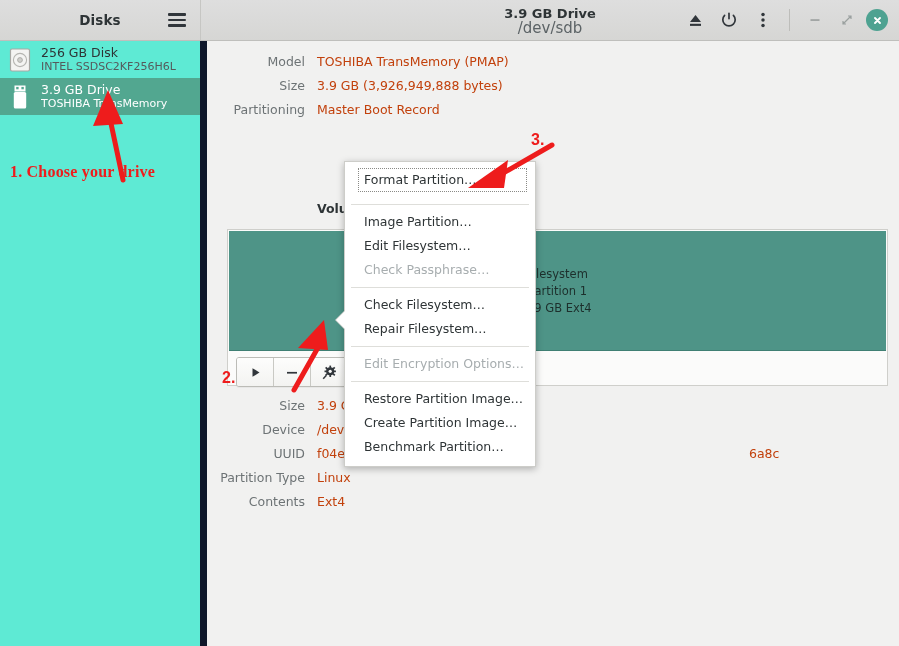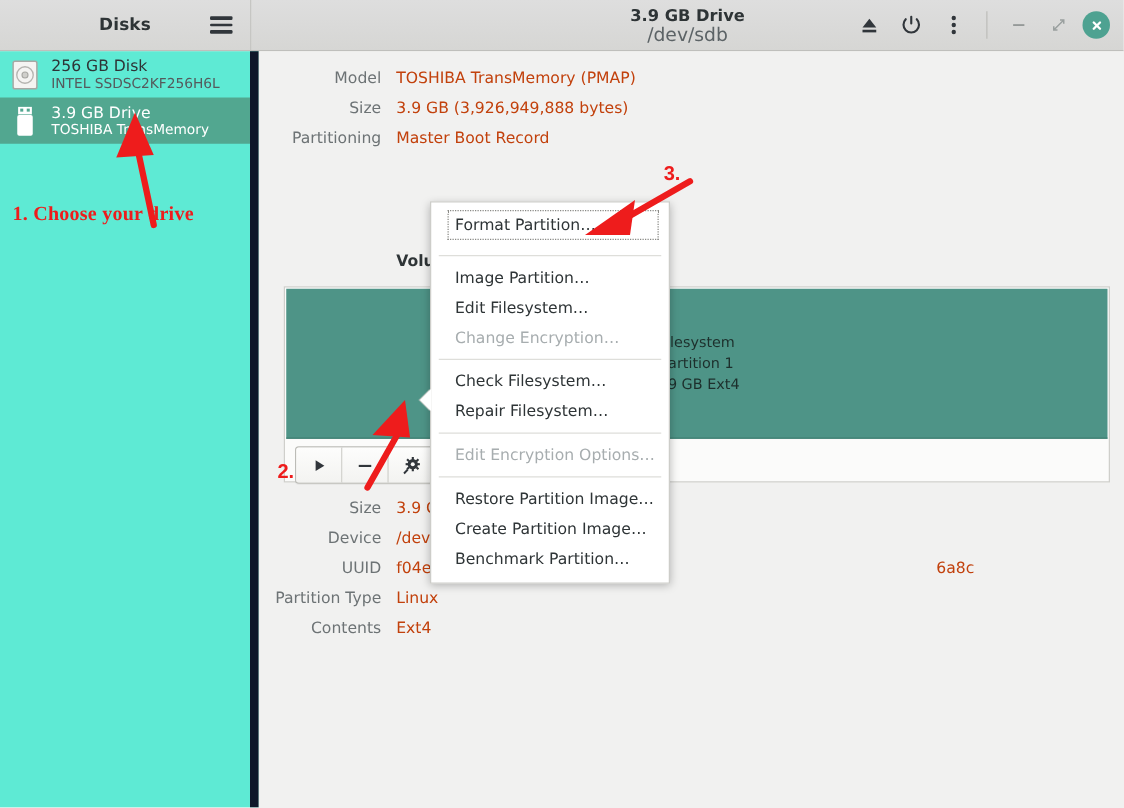--- a/index.html
+++ b/index.html
@@ -543,21 +543,21 @@
     </div>
   </div>
 </div>
 
 <div class="ctx-nub"></div>
 <div class="ctxmenu" id="ctxmenu">
     <div class="ctx-item focused">Format Partition…</div>
     <div class="ctx-sep"></div>
     <div class="ctx-item">Image Partition…</div>
     <div class="ctx-item">Edit Filesystem…</div>
-    <div class="ctx-item disabled">Change Encryption…</div>
+    <div class="ctx-item disabled">Check Passphrase…</div>
     <div class="ctx-sep"></div>
     <div class="ctx-item">Check Filesystem…</div>
     <div class="ctx-item">Repair Filesystem…</div>
     <div class="ctx-sep"></div>
     <div class="ctx-item disabled">Edit Encryption Options…</div>
     <div class="ctx-sep"></div>
     <div class="ctx-item">Restore Partition Image…</div>
     <div class="ctx-item">Create Partition Image…</div>
     <div class="ctx-item">Benchmark Partition…</div>
   </div>

